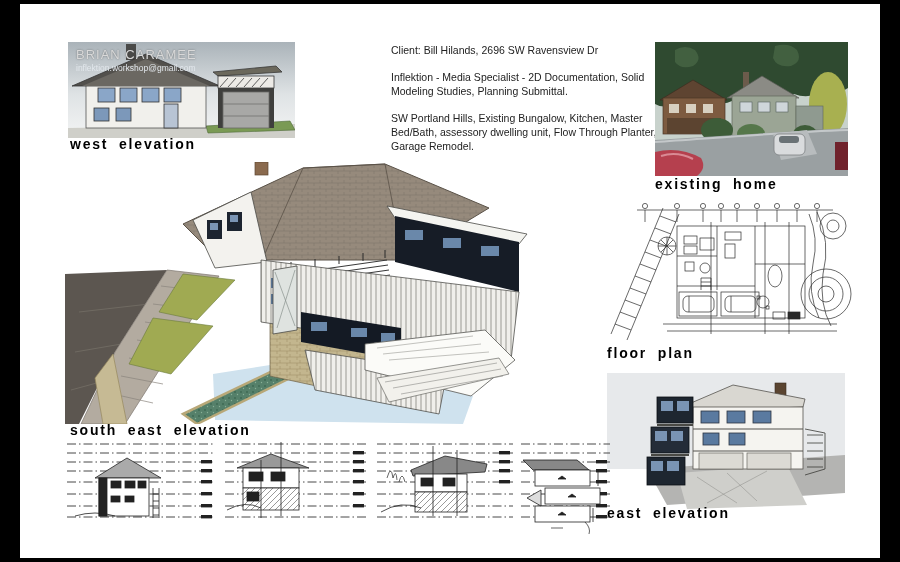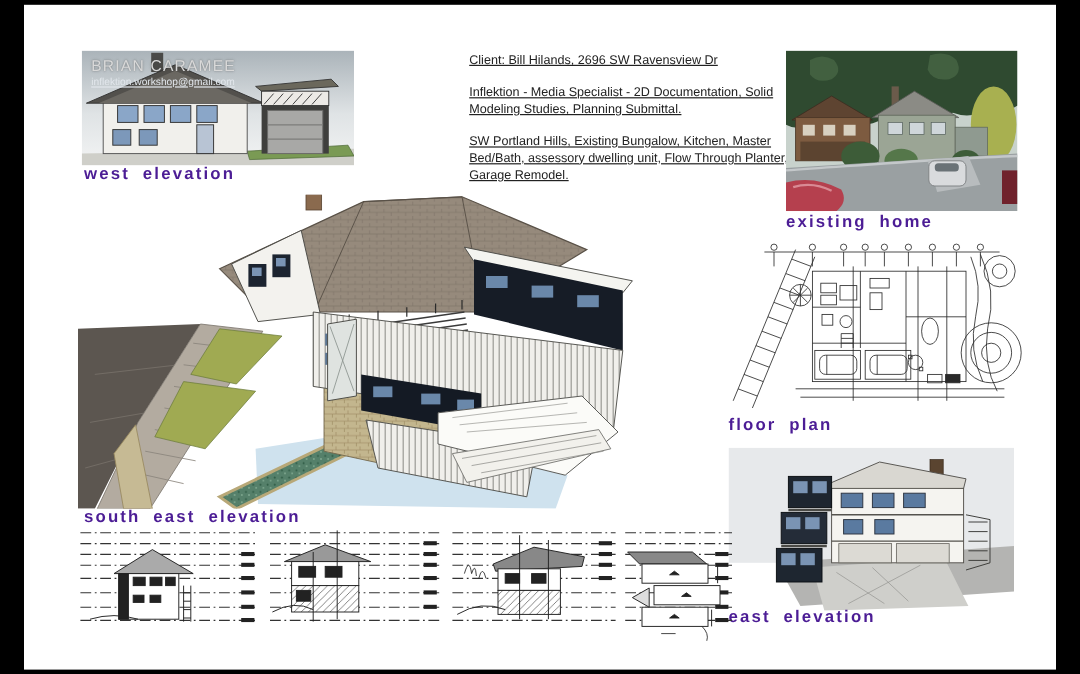--- a/index.html
+++ b/index.html
@@ -1,35 +1,35 @@
 <!DOCTYPE html>
 <html><head>
 <meta charset="utf-8">
 <style>
   html,body{margin:0;padding:0;background:#000;}
   .canvas{position:relative;width:900px;height:562px;background:#000;overflow:hidden;
           font-family:"Liberation Sans",sans-serif;}
   .page{position:absolute;left:20px;top:4px;width:860px;height:554px;background:#fff;}
   .abs{position:absolute;}
   .fig-label{font-weight:bold;font-size:14px;letter-spacing:1.8px;word-spacing:5px;
-             color:#4c1d95;white-space:nowrap;}
+             color:#000000;white-space:nowrap;}
   
   .title-block{width:272px;color:#1a1a1a;}
   .title-block h1{margin:0 0 3px 0;font-size:17.5px;font-weight:400;letter-spacing:0;color:#111;}
   .title-block h1 .city{font-size:9.5px;font-weight:400;margin-left:4px;}
-  .title-block p{margin:0;font-size:10.5px;line-height:1.33;color:#222;text-decoration:underline;}
+  .title-block p{margin:0;font-size:10.5px;line-height:1.33;color:#222;}
   .title-block .year{font-family:"Liberation Serif",serif;font-size:11px;}
   .title-block .gap{height:13px;}
   
   .fig-img{position:absolute;overflow:hidden;}
   .fig-img svg{display:block;}
   .overlay-name{position:absolute;left:8px;top:5px;font-size:13px;letter-spacing:1px;
                 color:#d9d9d9;text-shadow:0 0 2px rgba(60,60,60,.6);}
   .overlay-email{position:absolute;left:8px;top:21px;font-size:8.5px;color:#e2e7ec;
-                 text-decoration:underline;}
+                 }
 </style>
 </head>
 <body>
 
 <div class="canvas">
  <div class="page">
 
   <div class="fig-img" style="left:48px;top:38px;width:227px;height:96px;">
     <svg width="227" height="96" viewBox="0 0 227 96">
       <defs>

